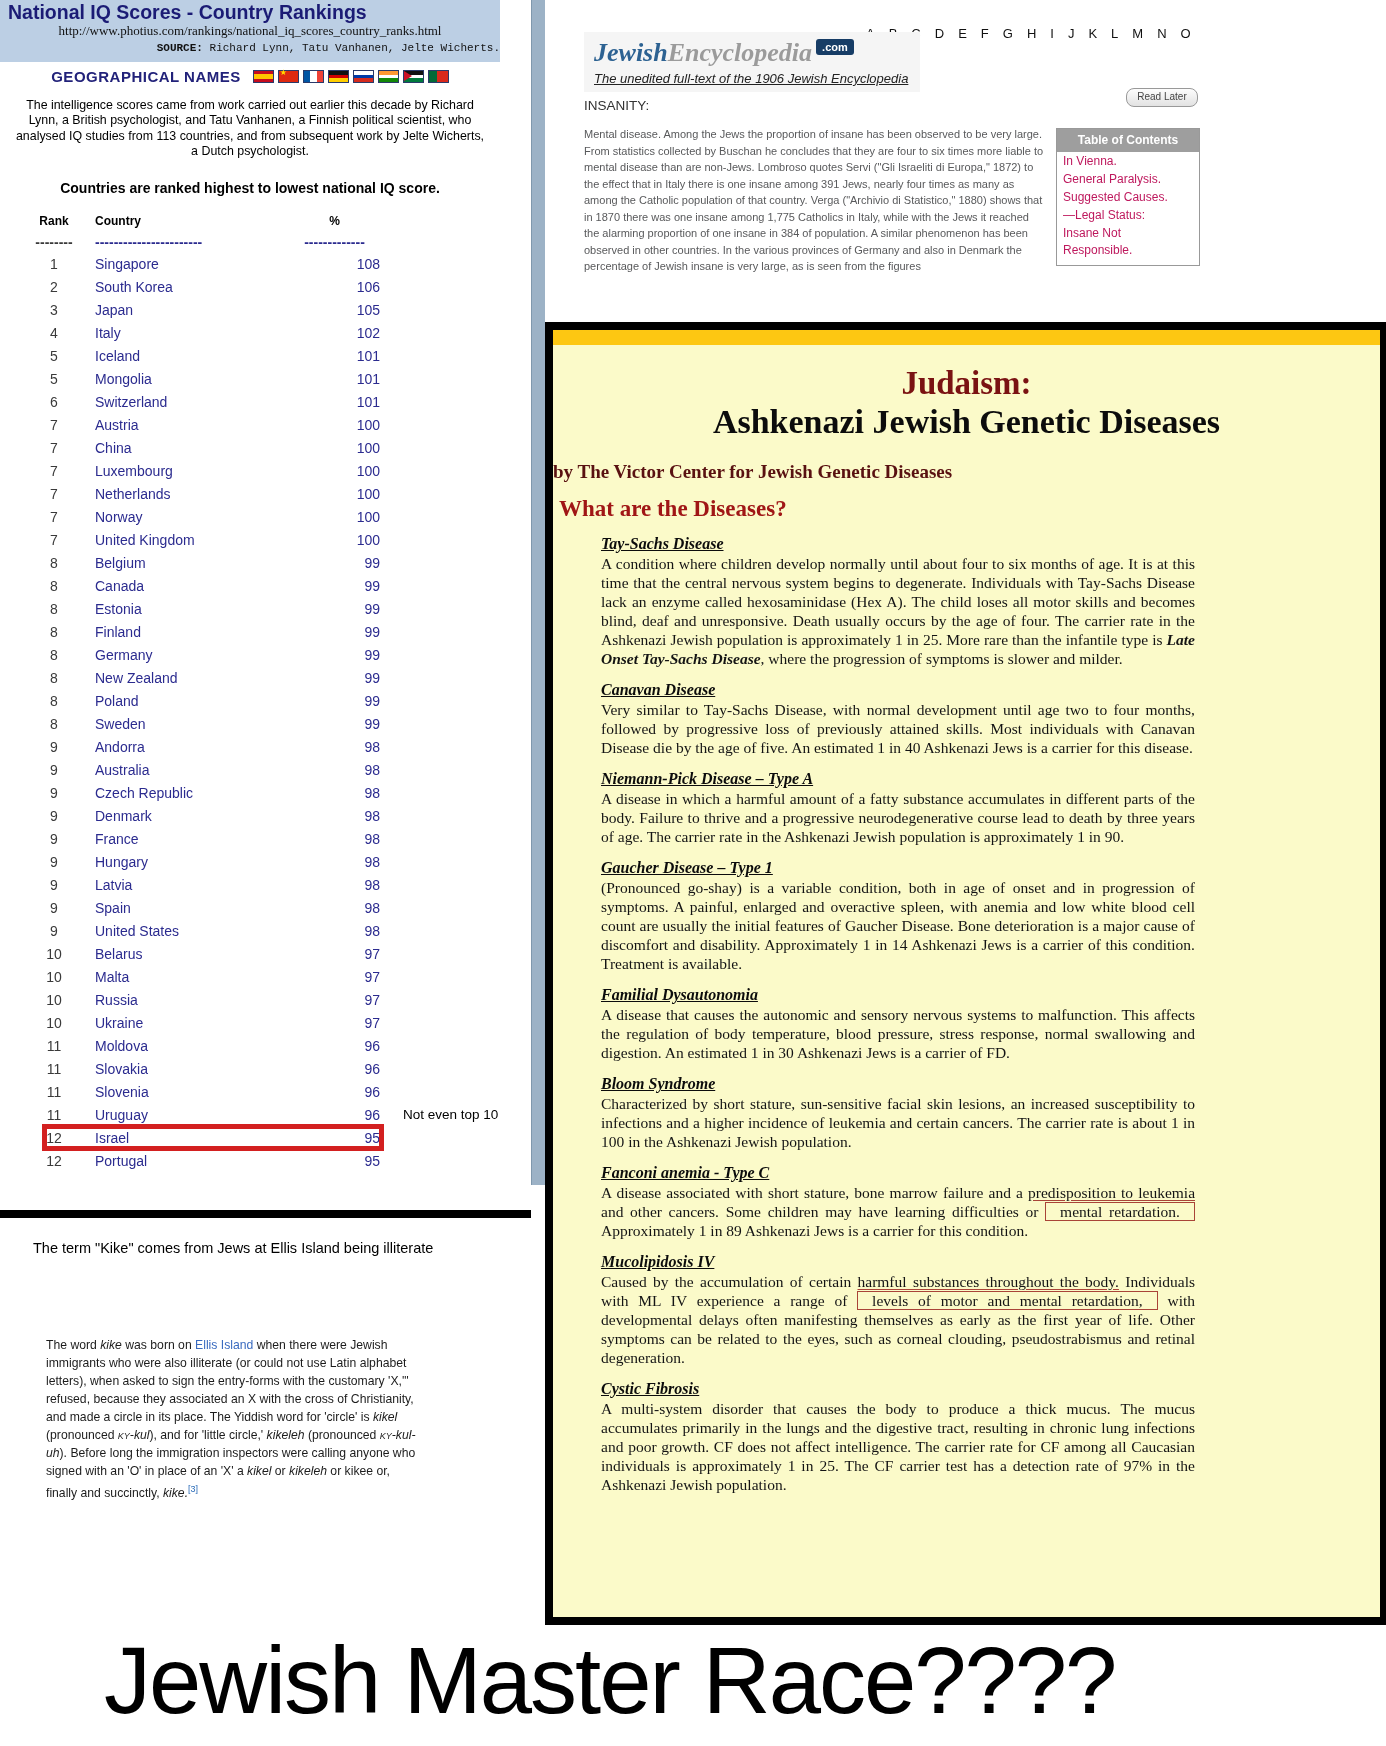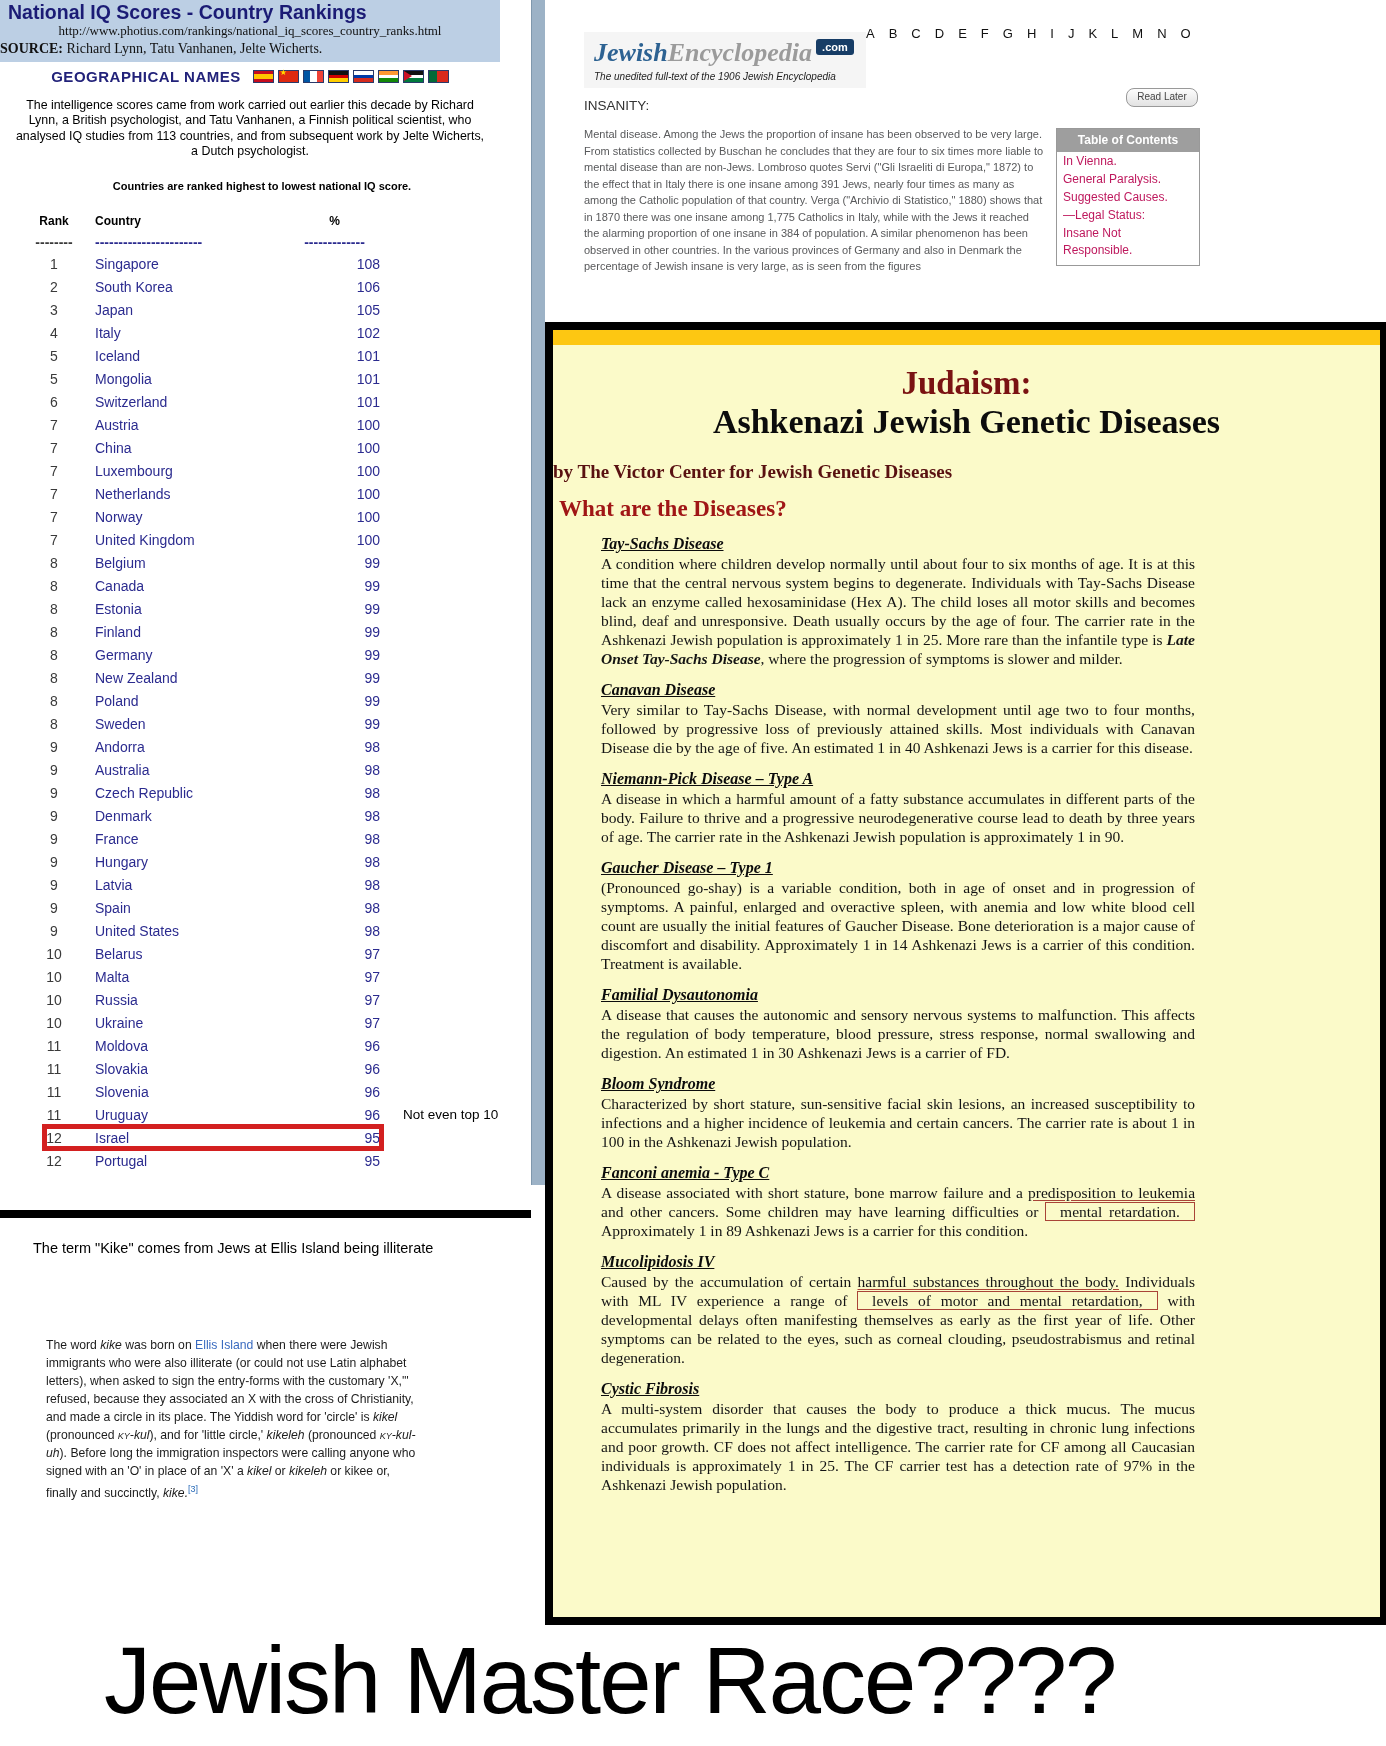--- a/index.html
+++ b/index.html
@@ -4,38 +4,38 @@
 <style>
   html,body{margin:0;padding:0;}
   body{width:1386px;height:1746px;position:relative;background:#fff;overflow:hidden;
        font-family:"Liberation Sans",sans-serif;}
 
   
   .iq-panel{position:absolute;left:0;top:0;width:500px;}
   .iq-header{background:#bccfe4;width:500px;height:62px;box-sizing:border-box;padding-top:1px;}
   .iq-title{font-size:19.5px;font-weight:bold;color:#1b1b75;padding-left:8px;line-height:22px;}
   .iq-url{font-family:"Liberation Serif",serif;font-size:13px;color:#111;text-align:center;line-height:16px;}
-  .iq-source{font-family:Liberation Serif, serif;font-size:14px;color:#111;text-align:left;line-height:19px;}
+  .iq-source{font-family:Liberation Mono, monospace;font-size:11px;color:#111;text-align:right;line-height:19px;}
   .iq-source b{font-weight:bold;}
   .geo-row{position:absolute;left:0;top:68px;width:500px;display:flex;justify-content:center;align-items:center;gap:12px;}
   .geo-label{font-size:15px;font-weight:bold;color:#22227a;letter-spacing:.5px;}
   .flag-row{display:flex;gap:4px;align-items:center;}
   .flag{width:21px;height:13px;border:1px solid #2a3a6a;position:relative;display:inline-block;box-sizing:border-box;}
   .flag-es{background:linear-gradient(180deg,#c60b1e 0 25%,#ffc400 25% 75%,#c60b1e 75%);}
   .flag-cn{background:#de2910;}
   .flag-cn::after{content:"★";position:absolute;left:1px;top:-3px;color:#ffde00;font-size:8px;}
   .flag-fr{background:linear-gradient(90deg,#0055a4 0 33%,#fff 33% 67%,#ef4135 67%);}
   .flag-de{background:linear-gradient(180deg,#111 0 33%,#d00000 33% 67%,#ffce00 67%);}
   .flag-ru{background:linear-gradient(180deg,#fff 0 33%,#0039a6 33% 67%,#d52b1e 67%);}
   .flag-in{background:linear-gradient(180deg,#ff9933 0 33%,#fff 33% 67%,#138808 67%);}
   .flag-ps{background:linear-gradient(180deg,#111 0 33%,#fff 33% 67%,#007a3d 67%);}
   .flag-ps::after{content:"";position:absolute;left:0;top:0;border-left:8px solid #ce1126;border-top:5.5px solid transparent;border-bottom:5.5px solid transparent;}
   .flag-pt{background:linear-gradient(90deg,#046a38 0 40%,#da291c 40%);}
   .iq-intro{position:absolute;left:15px;top:98px;width:470px;text-align:center;font-size:12.4px;line-height:15.4px;color:#000;}
-  .iq-ranked{position:absolute;left:12px;top:180px;width:500px;text-align:center;font-size:11px;font-weight:bold;color:#000;}
+  .iq-ranked{position:absolute;left:0;top:180px;width:500px;text-align:center;font-size:14px;font-weight:bold;color:#000;}
   .iq-table{position:absolute;left:14px;top:210px;width:506px;font-size:14px;}
   .t-head,.t-dash,.t-row{display:grid;grid-template-columns:80px 195px 91px 1fr;align-items:center;}
   .t-head{height:22px;font-weight:bold;font-size:12px;color:#000;}
   .t-dash{height:20px;color:#222;font-weight:bold;}
   .t-row{height:23px;}
   .c-rank{text-align:center;color:#3a3a3a;}
   .t-head .c-rank{color:#000;}
   .c-country{padding-left:1px;color:#2b2b8f;}
   .t-head .c-country{color:#000;}
   .c-value{text-align:right;color:#2b2b8f;}
@@ -51,21 +51,21 @@
 
   
   .je-panel{position:absolute;left:560px;top:18px;width:826px;height:290px;}
   .abc-row{position:absolute;left:306px;top:8px;display:flex;gap:14px;font-size:13px;color:#111;}
   .abc{cursor:pointer;}
   .je-logo-block{position:absolute;left:24px;top:14px;background:#f5f5f5;padding:6px 12px 6px 10px;}
   .je-logo-line{font-family:"Liberation Serif",serif;font-size:26px;font-weight:bold;font-style:italic;white-space:nowrap;}
   .je-logo-jewish{color:#2d6292;}
   .je-logo-enc{color:#9b9b9b;}
   .je-logo-com{display:inline-block;background:#173d66;color:#fff;font-family:"Liberation Sans",sans-serif;font-style:normal;font-size:11px;font-weight:bold;padding:2px 6px;border-radius:3px;vertical-align:10px;margin-left:4px;}
-  .je-tagline{font-size:10px;font-style:italic;color:#222;margin-top:3px;}
+  .je-tagline{font-size:13px;font-style:italic;color:#222;margin-top:3px;text-decoration:underline;}
   .je-heading{position:absolute;left:24px;top:80px;font-size:13.5px;font-weight:normal;color:#333;}
   .read-later{position:absolute;left:566px;top:70px;width:70px;height:17px;border:1px solid #999;border-radius:8px;background:linear-gradient(#fdfdfd,#e2e2e2);font-size:10px;color:#444;text-align:center;line-height:16px;cursor:pointer;}
   .je-para{position:absolute;left:24px;top:108px;width:660px;font-size:11px;line-height:16.5px;color:#58595b;height:152px;overflow:hidden;}
   .toc-box{float:right;width:142px;margin:2px 44px 8px 10px;border:1px solid #999;background:#fff;padding-bottom:6px;}
   .toc-head{background:#9e9e9e;color:#fff;font-weight:bold;text-align:center;padding:3px 0;font-size:12px;}
   .toc-item{color:#be185d;padding:1px 6px 0 6px;font-size:12px;line-height:17px;cursor:pointer;}
   .toc-box .toc-item:first-of-type{padding-top:4px;}
 
   
   .disease-panel{position:absolute;left:545px;top:322px;width:841px;height:1303px;box-sizing:border-box;

